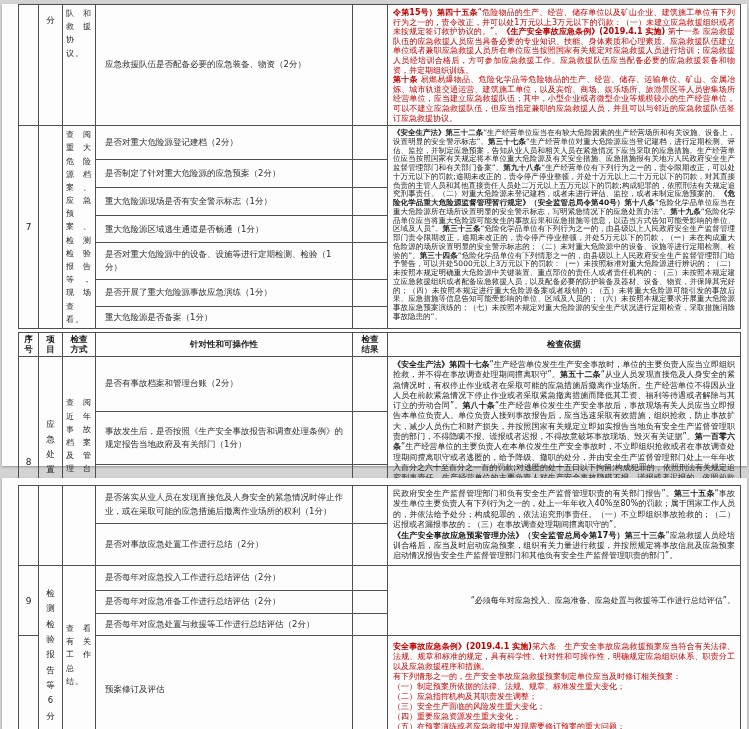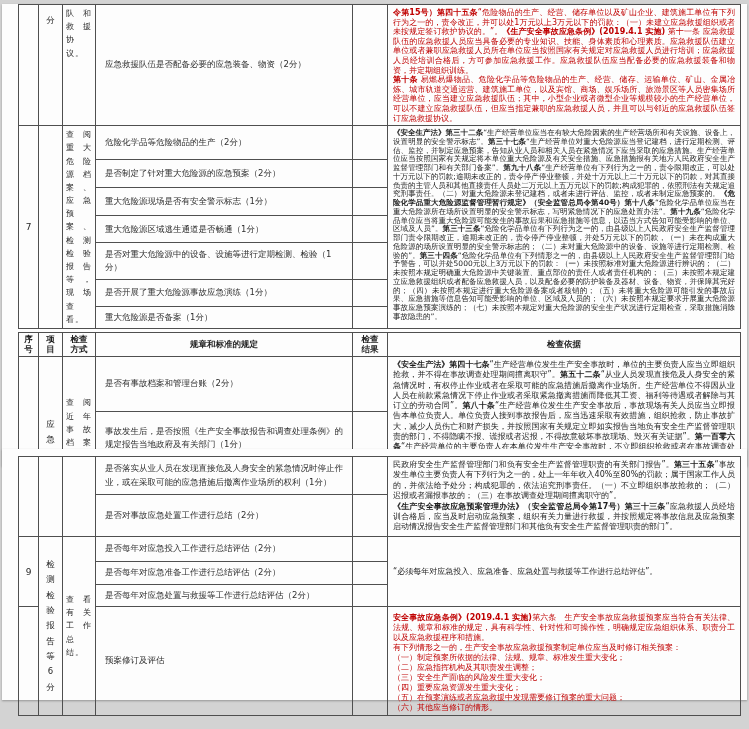--- a/index.html
+++ b/index.html
@@ -7,35 +7,35 @@
     width:749px;height:729px;overflow:hidden;position:relative;
     background:#d3d3d3;
     font-family:"DejaVu Sans","Liberation Sans",sans-serif;
     color:#2b2b2b;
   }
   .page{
     position:absolute;left:2px;width:745px;background:#fdfdfd;
     box-shadow:0 1px 2px rgba(0,0,0,.3);
   }
   #page1{top:4px;height:462px;}
-  #page2{top:449px;height:251px;}
+  #page2{top:478px;height:251px;}
   table{border-collapse:collapse;table-layout:fixed;width:722px;margin-left:16px;}
   td{border:1px solid #4f4f4f;padding:0;vertical-align:middle;overflow:hidden;}
   .hdr{font-size:8.5px;font-weight:bold;text-align:center;line-height:1.25;white-space:pre-line;color:#1f1f1f;}
   .num{font-size:9px;text-align:center;color:#1f1f1f;}
   .vertcell{text-align:center;}
   .vert{display:inline-block;width:1em;font-size:8.5px;line-height:1.8;word-break:break-all;white-space:pre-wrap;text-align:center;color:#1f1f1f;}
   .method{font-size:8px;line-height:1.65;letter-spacing:1px;word-break:break-all;padding:2px 3px;text-align:justify;color:#1f1f1f;}
   .item{font-size:8.5px;line-height:1.55;padding:2px 6px 2px 9px;text-align:left;color:#2e2e2e;}
   .basis{font-size:8px;line-height:9.6px;padding:3px 5px 2px 5px;text-align:justify;white-space:pre-wrap;vertical-align:top;color:#1d1d1d;}
   .basis.tight{font-size:7.5px;line-height:8.75px;}
   .basis.loose{line-height:10.3px;}
   .red{color:#c00000;}
   .vtop{vertical-align:top;}
-  .quote{font-size:8px;padding:3px 5px;text-align:left;color:#1d1d1d;vertical-align:middle;white-space:normal;line-height:11px;}
+  .quote{font-size:8px;padding:3px 5px;text-align:right;color:#1d1d1d;vertical-align:middle;white-space:normal;line-height:11px;}
 </style>
 </head>
 <body>
 
 <div class="page" id="page1">
 
   <table>
     <colgroup>
       <col style="width:20px">
         <col style="width:24px">
@@ -52,21 +52,21 @@
       <td class="item">应急救援队伍是否配备必要的应急装备、物资（2分）</td>
       <td></td>
       <td class="basis red"><span style="font-weight: bold;">令第15号）第四十五条</span><span>“危险物品的生产、经营、储存单位以及矿山企业、建筑施工单位有下列行为之一的，责令改正，并可以处1万元以上3万元以下的罚款：（一）未建立应急救援组织或者未按规定签订救护协议的。”。</span><span style="font-weight: bold;">《生产安全事故应急条例》(2019.4.1 实施)</span><span> 第十一条 应急救援队伍的应急救援人员应当具备必要的专业知识、技能、身体素质和心理素质。应急救援队伍建立单位或者兼职应急救援人员所在单位应当按照国家有关规定对应急救援人员进行培训；应急救援人员经培训合格后，方可参加应急救援工作。应急救援队伍应当配备必要的应急救援装备和物资，并定期组织训练。
 </span><span style="font-weight: bold;">第十条</span><span> 易燃易爆物品、危险化学品等危险物品的生产、经营、储存、运输单位、矿山、金属冶炼、城市轨道交通运营、建筑施工单位，以及宾馆、商场、娱乐场所、旅游景区等人员密集场所经营单位，应当建立应急救援队伍；其中，小型企业或者微型企业等规模较小的生产经营单位，可以不建立应急救援队伍，但应当指定兼职的应急救援人员，并且可以与邻近的应急救援队伍签订应急救援协议。</span></td>
     </tr>
     <tr style="height:29px">
       <td class="num" rowspan="7">7</td>
       <td class="vertcell" rowspan="7"><span class="vert" style="white-space: pre-wrap; margin-left: 27px;">重大危险源
 9分</span></td>
       <td class="method" rowspan="7">查阅重大危险源档案、应急预案、检测检验报告等，现场查看。</td>
-      <td class="item">危险化学品等危险物品的生产（2分）</td>
+      <td class="item">是否对重大危险源登记建档（2分）</td>
       <td></td>
       <td class="basis tight" rowspan="7"><span style="font-weight: bold;">《安全生产法》第三十二条</span><span>“生产经营单位应当在有较大危险因素的生产经营场所和有关设施、设备上，设置明显的安全警示标志”。</span><span style="font-weight: bold;">第三十七条</span><span>“生产经营单位对重大危险源应当登记建档，进行定期检测、评估、监控，并制定应急预案，告知从业人员和相关人员在紧急情况下应当采取的应急措施。生产经营单位应当按照国家有关规定将本单位重大危险源及有关安全措施、应急措施报有关地方人民政府安全生产监督管理部门和有关部门备案”。</span><span style="font-weight: bold;">第九十八条</span><span>“生产经营单位有下列行为之一的，责令限期改正，可以处十万元以下的罚款;逾期未改正的，责令停产停业整顿，并处十万元以上二十万元以下的罚款，对其直接负责的主管人员和其他直接责任人员处二万元以上五万元以下的罚款;构成犯罪的，依照刑法有关规定追究刑事责任。（二）对重大危险源未登记建档，或者未进行评估、监控，或者未制定应急预案的。</span><span style="font-weight: bold;">《危险化学品重大危险源监督管理暂行规定》（安全监管总局令第40号）第十八条</span><span>“危险化学品单位应当在重大危险源所在场所设置明显的安全警示标志，写明紧急情况下的应急处置办法”。</span><span style="font-weight: bold;">第十九条</span><span>“危险化学品单位应当将重大危险源可能发生的事故后果和应急措施等信息，以适当方式告知可能受影响的单位、区域及人员”。</span><span style="font-weight: bold;">第三十三条</span><span>“危险化学品单位有下列行为之一的，由县级以上人民政府安全生产监督管理部门责令限期改正，逾期未改正的，责令停产停业整顿，并处5万元以下的罚款，（一）未在构成重大危险源的场所设置明显的安全警示标志的；（二）未对重大危险源中的设备、设施等进行定期检测、检验的”。</span><span style="font-weight: bold;">第三十四条</span><span>“危险化学品单位有下列情形之一的，由县级以上人民政府安全生产监督管理部门给予警告，可以并处5000元以上3万元以下的罚款：（一）未按照标准对重大危险源进行辨识的；（二）未按照本规定明确重大危险源中关键装置、重点部位的责任人或者责任机构的；（三）未按照本规定建立应急救援组织或者配备应急救援人员，以及配备必要的防护装备及器材、设备、物资，并保障其完好的；（四）未按照本规定进行重大危险源备案或者核销的；（五）未将重大危险源可能引发的事故后果、应急措施等信息告知可能受影响的单位、区域及人员的；（六）未按照本规定要求开展重大危险源事故应急预案演练的；（七）未按照本规定对重大危险源的安全生产状况进行定期检查，采取措施消除事故隐患的”。</span></td>
     </tr>
     <tr style="height:24px">
       <td class="item">是否制定了针对重大危险源的应急预案（2分）</td>
       <td></td>
     </tr>
     <tr style="height:24px">
       <td class="item">重大危险源现场是否有安全警示标志（1分）</td>
       <td></td>
@@ -100,21 +100,21 @@
         <col style="width:353px">
     </colgroup>
     <tbody>
         <tr style="height:24px">
       <td class="hdr" style="white-space: pre-wrap;">序
 号</td>
       <td class="hdr" style="white-space: pre-wrap;">项
 目</td>
       <td class="hdr" style="white-space: pre-wrap;">检查
 方式</td>
-      <td class="hdr">规章和标准的规定</td>
+      <td class="hdr">针对性和可操作性</td>
       <td class="hdr" style="white-space: pre-wrap;">检查
 结果</td>
       <td class="hdr">检查依据</td>
     </tr>
     <tr style="height:43px">
       <td class="num" rowspan="4">8</td>
       <td class="vertcell" rowspan="4"><span class="vert" style="white-space: pre-wrap;">应急处置
 8分</span></td>
       <td class="method" rowspan="4">查阅近年事故档案及管理台账等有关资料。</td>
       <td class="item">是否有事故档案和管理台账（2分）</td>

